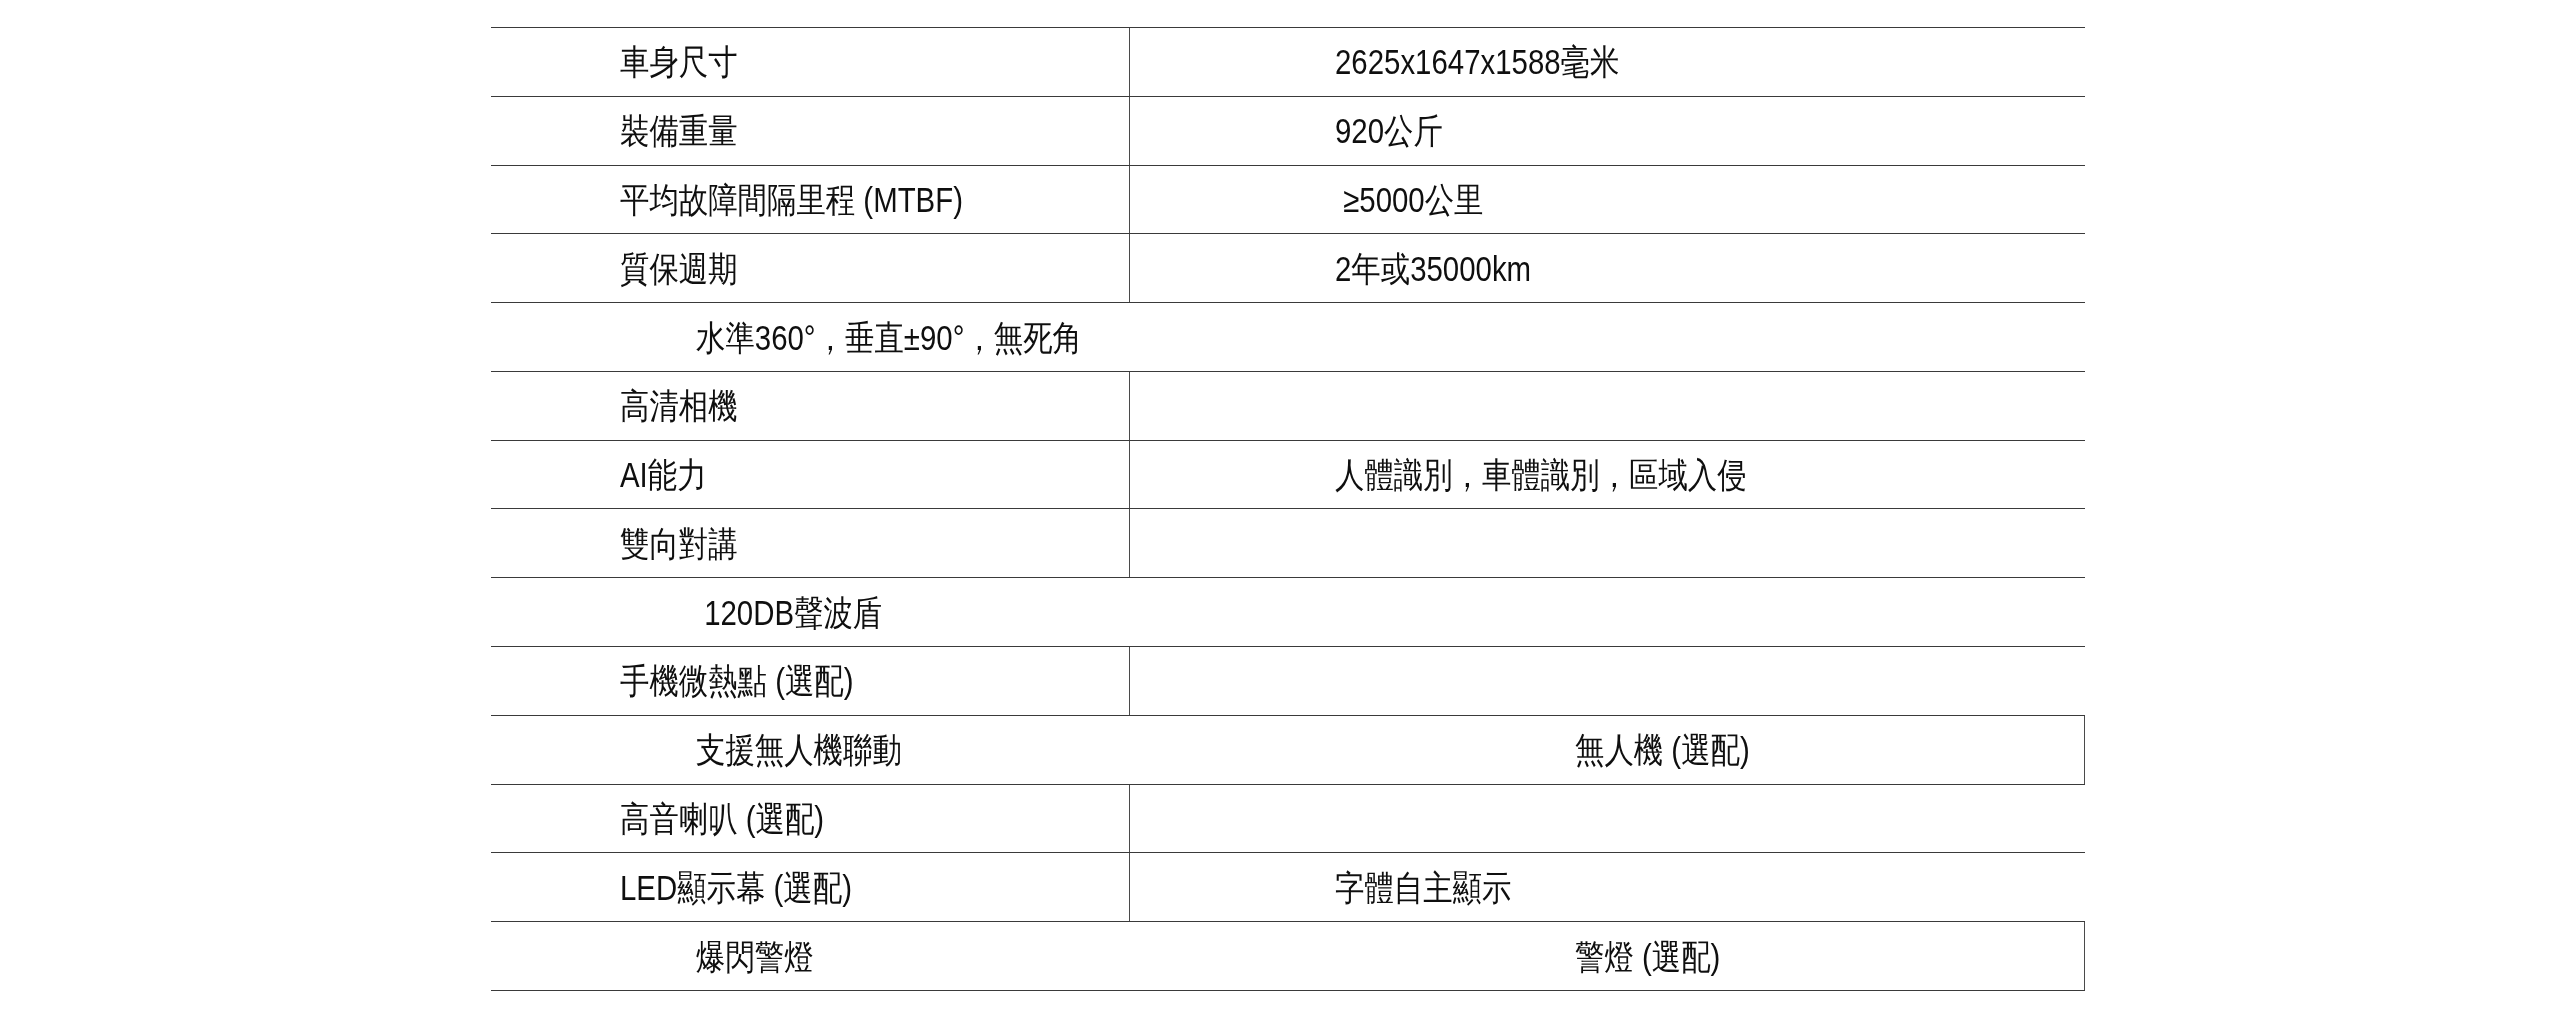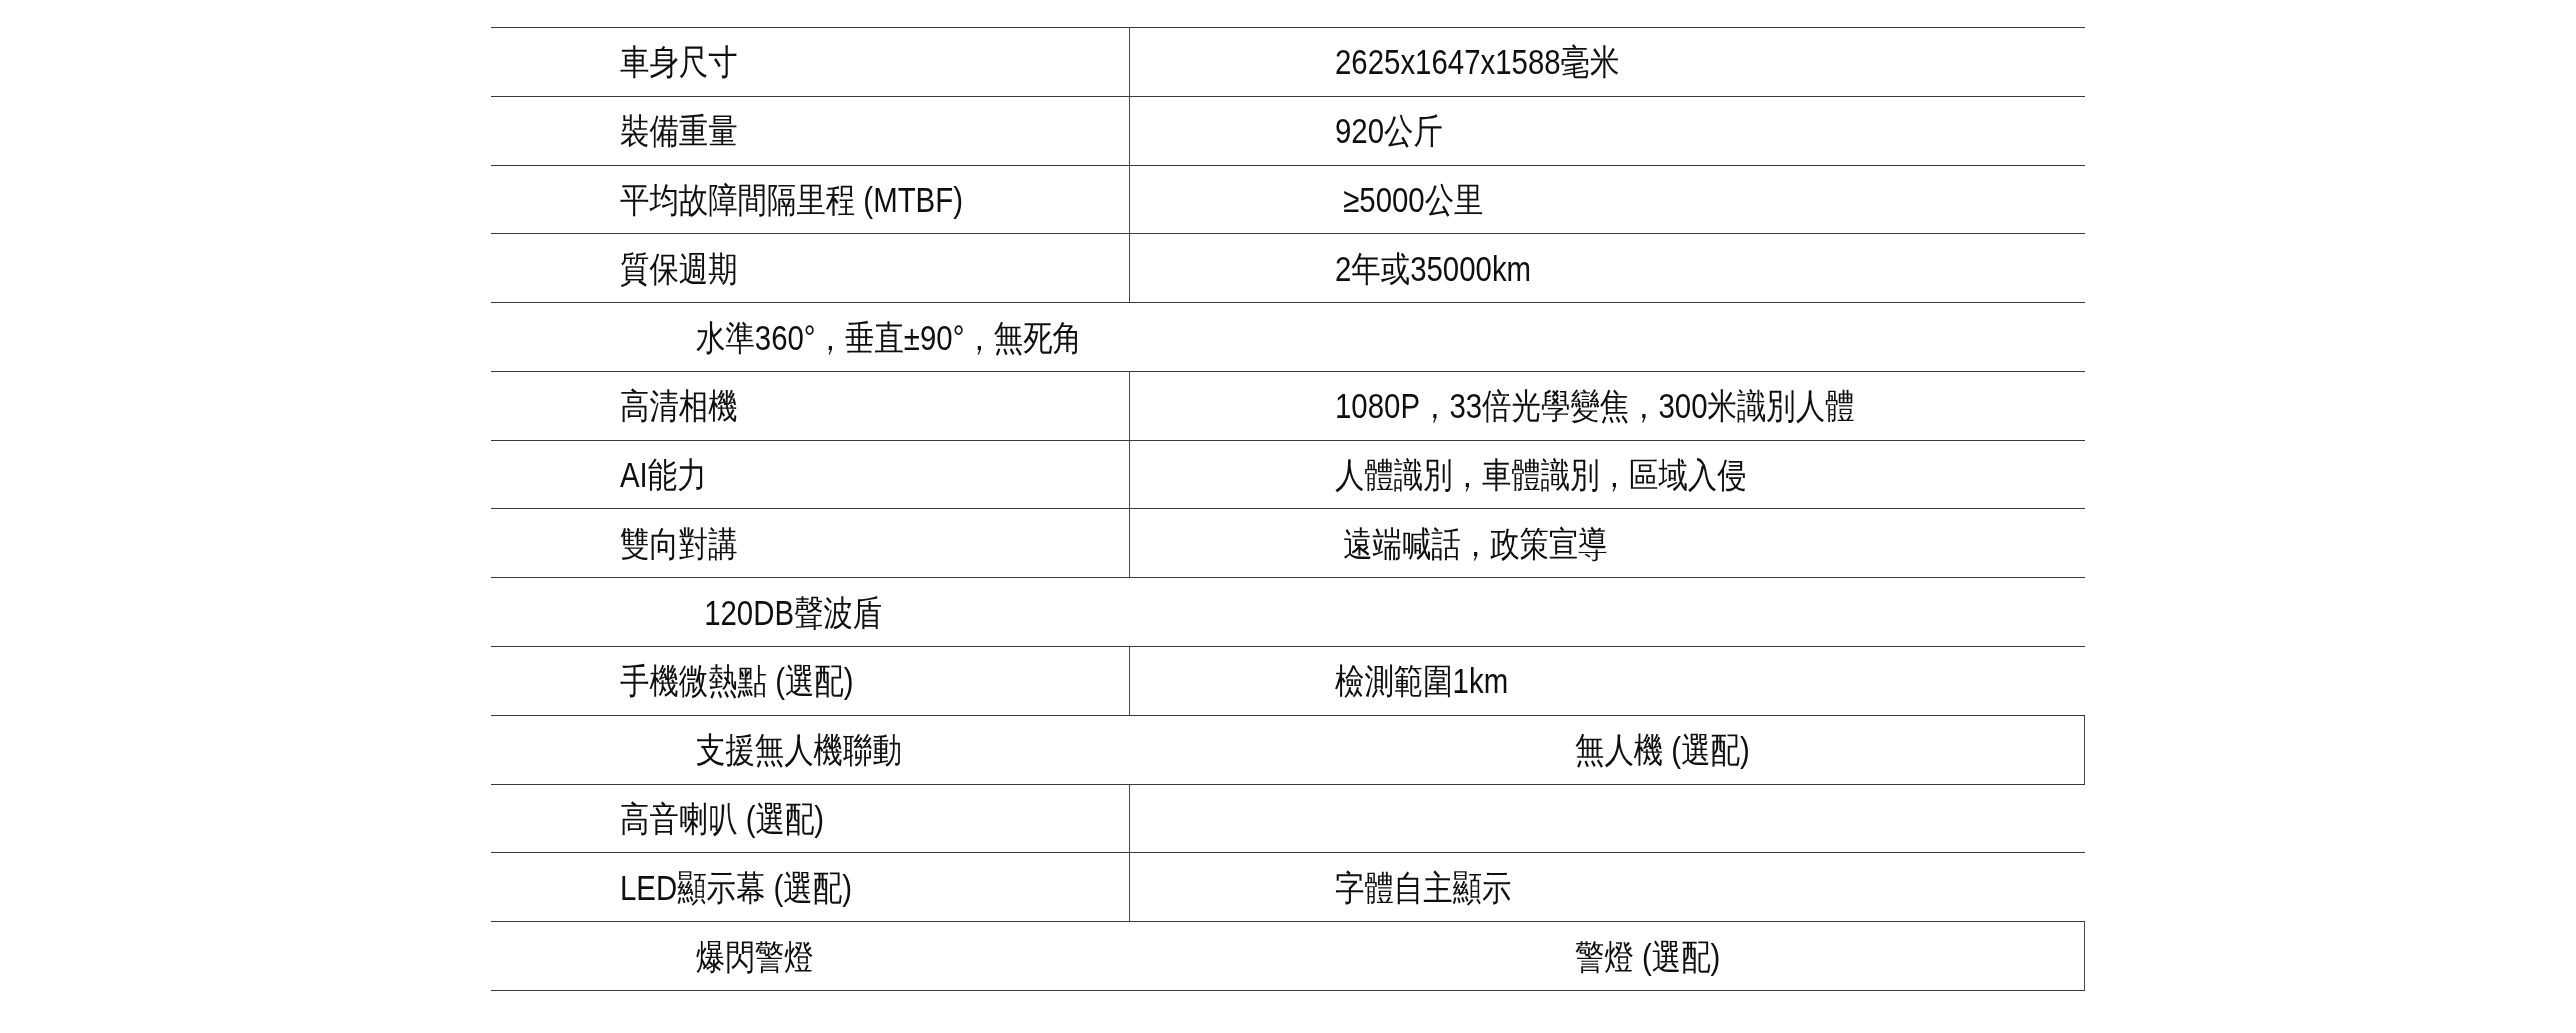--- a/index.html
+++ b/index.html
@@ -97,51 +97,42 @@
       </div>
       <div class="spec-row">
         <div class="cell cell-value">
           <span class="txt">水準360°，垂直±90°，無死角</span>
         </div>
       </div>
       <div class="spec-row">
         <div class="cell cell-label">
           <span class="txt">高清相機</span>
         </div>
-        <div class="cell cell-value">
-          <span class="txt">1080P，33倍光學變焦，300米識別人體</span>
-        </div>
       </div>
       <div class="spec-row">
         <div class="cell cell-label">
           <span class="txt">AI能力</span>
         </div>
         <div class="cell cell-value">
           <span class="txt">人體識別，車體識別，區域入侵</span>
         </div>
       </div>
       <div class="spec-row">
         <div class="cell cell-label">
           <span class="txt">雙向對講</span>
         </div>
-        <div class="cell cell-value">
-          <span class="txt"> 遠端喊話，政策宣導</span>
-        </div>
       </div>
       <div class="spec-row">
         <div class="cell cell-value">
           <span class="txt"> 120DB聲波盾</span>
         </div>
       </div>
       <div class="spec-row">
         <div class="cell cell-label">
           <span class="txt">手機微熱點 (選配)</span>
-        </div>
-        <div class="cell cell-value">
-          <span class="txt">檢測範圍1km</span>
         </div>
       </div>
       <div class="spec-row">
         <div class="cell cell-value">
           <span class="txt">支援無人機聯動</span>
         </div>
         <div class="cell cell-label">
           <span class="txt">無人機 (選配)</span>
         </div>
       </div>

